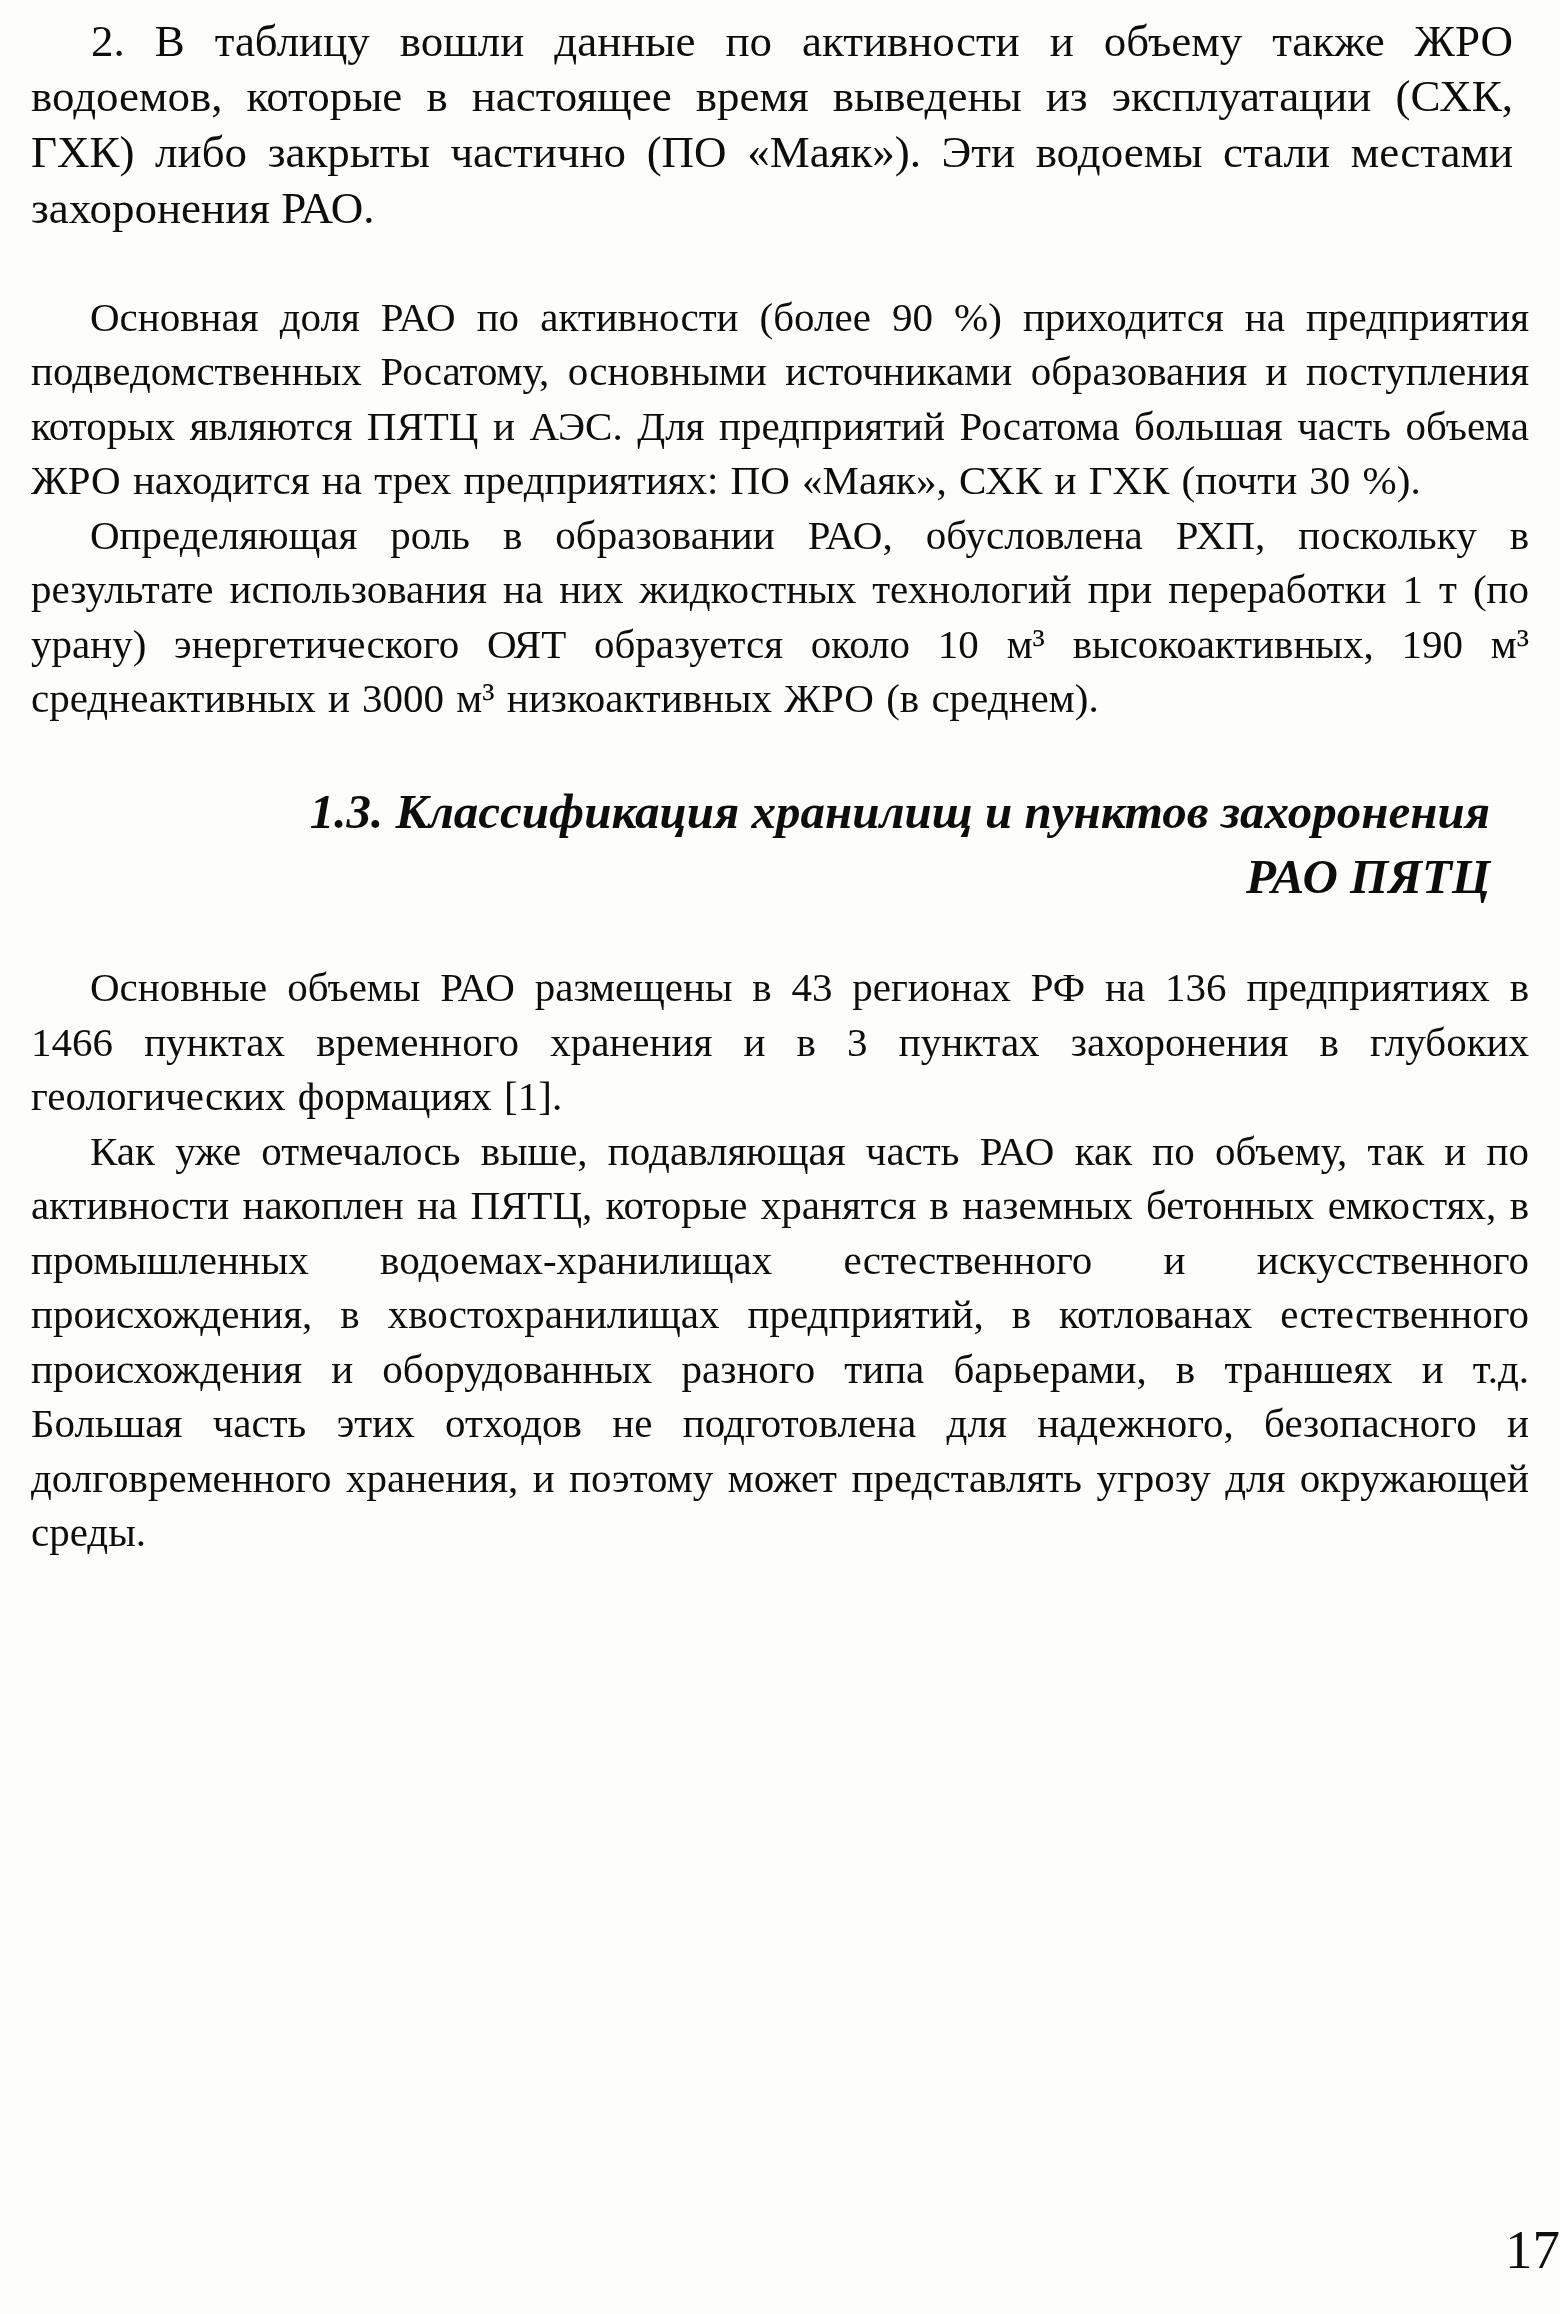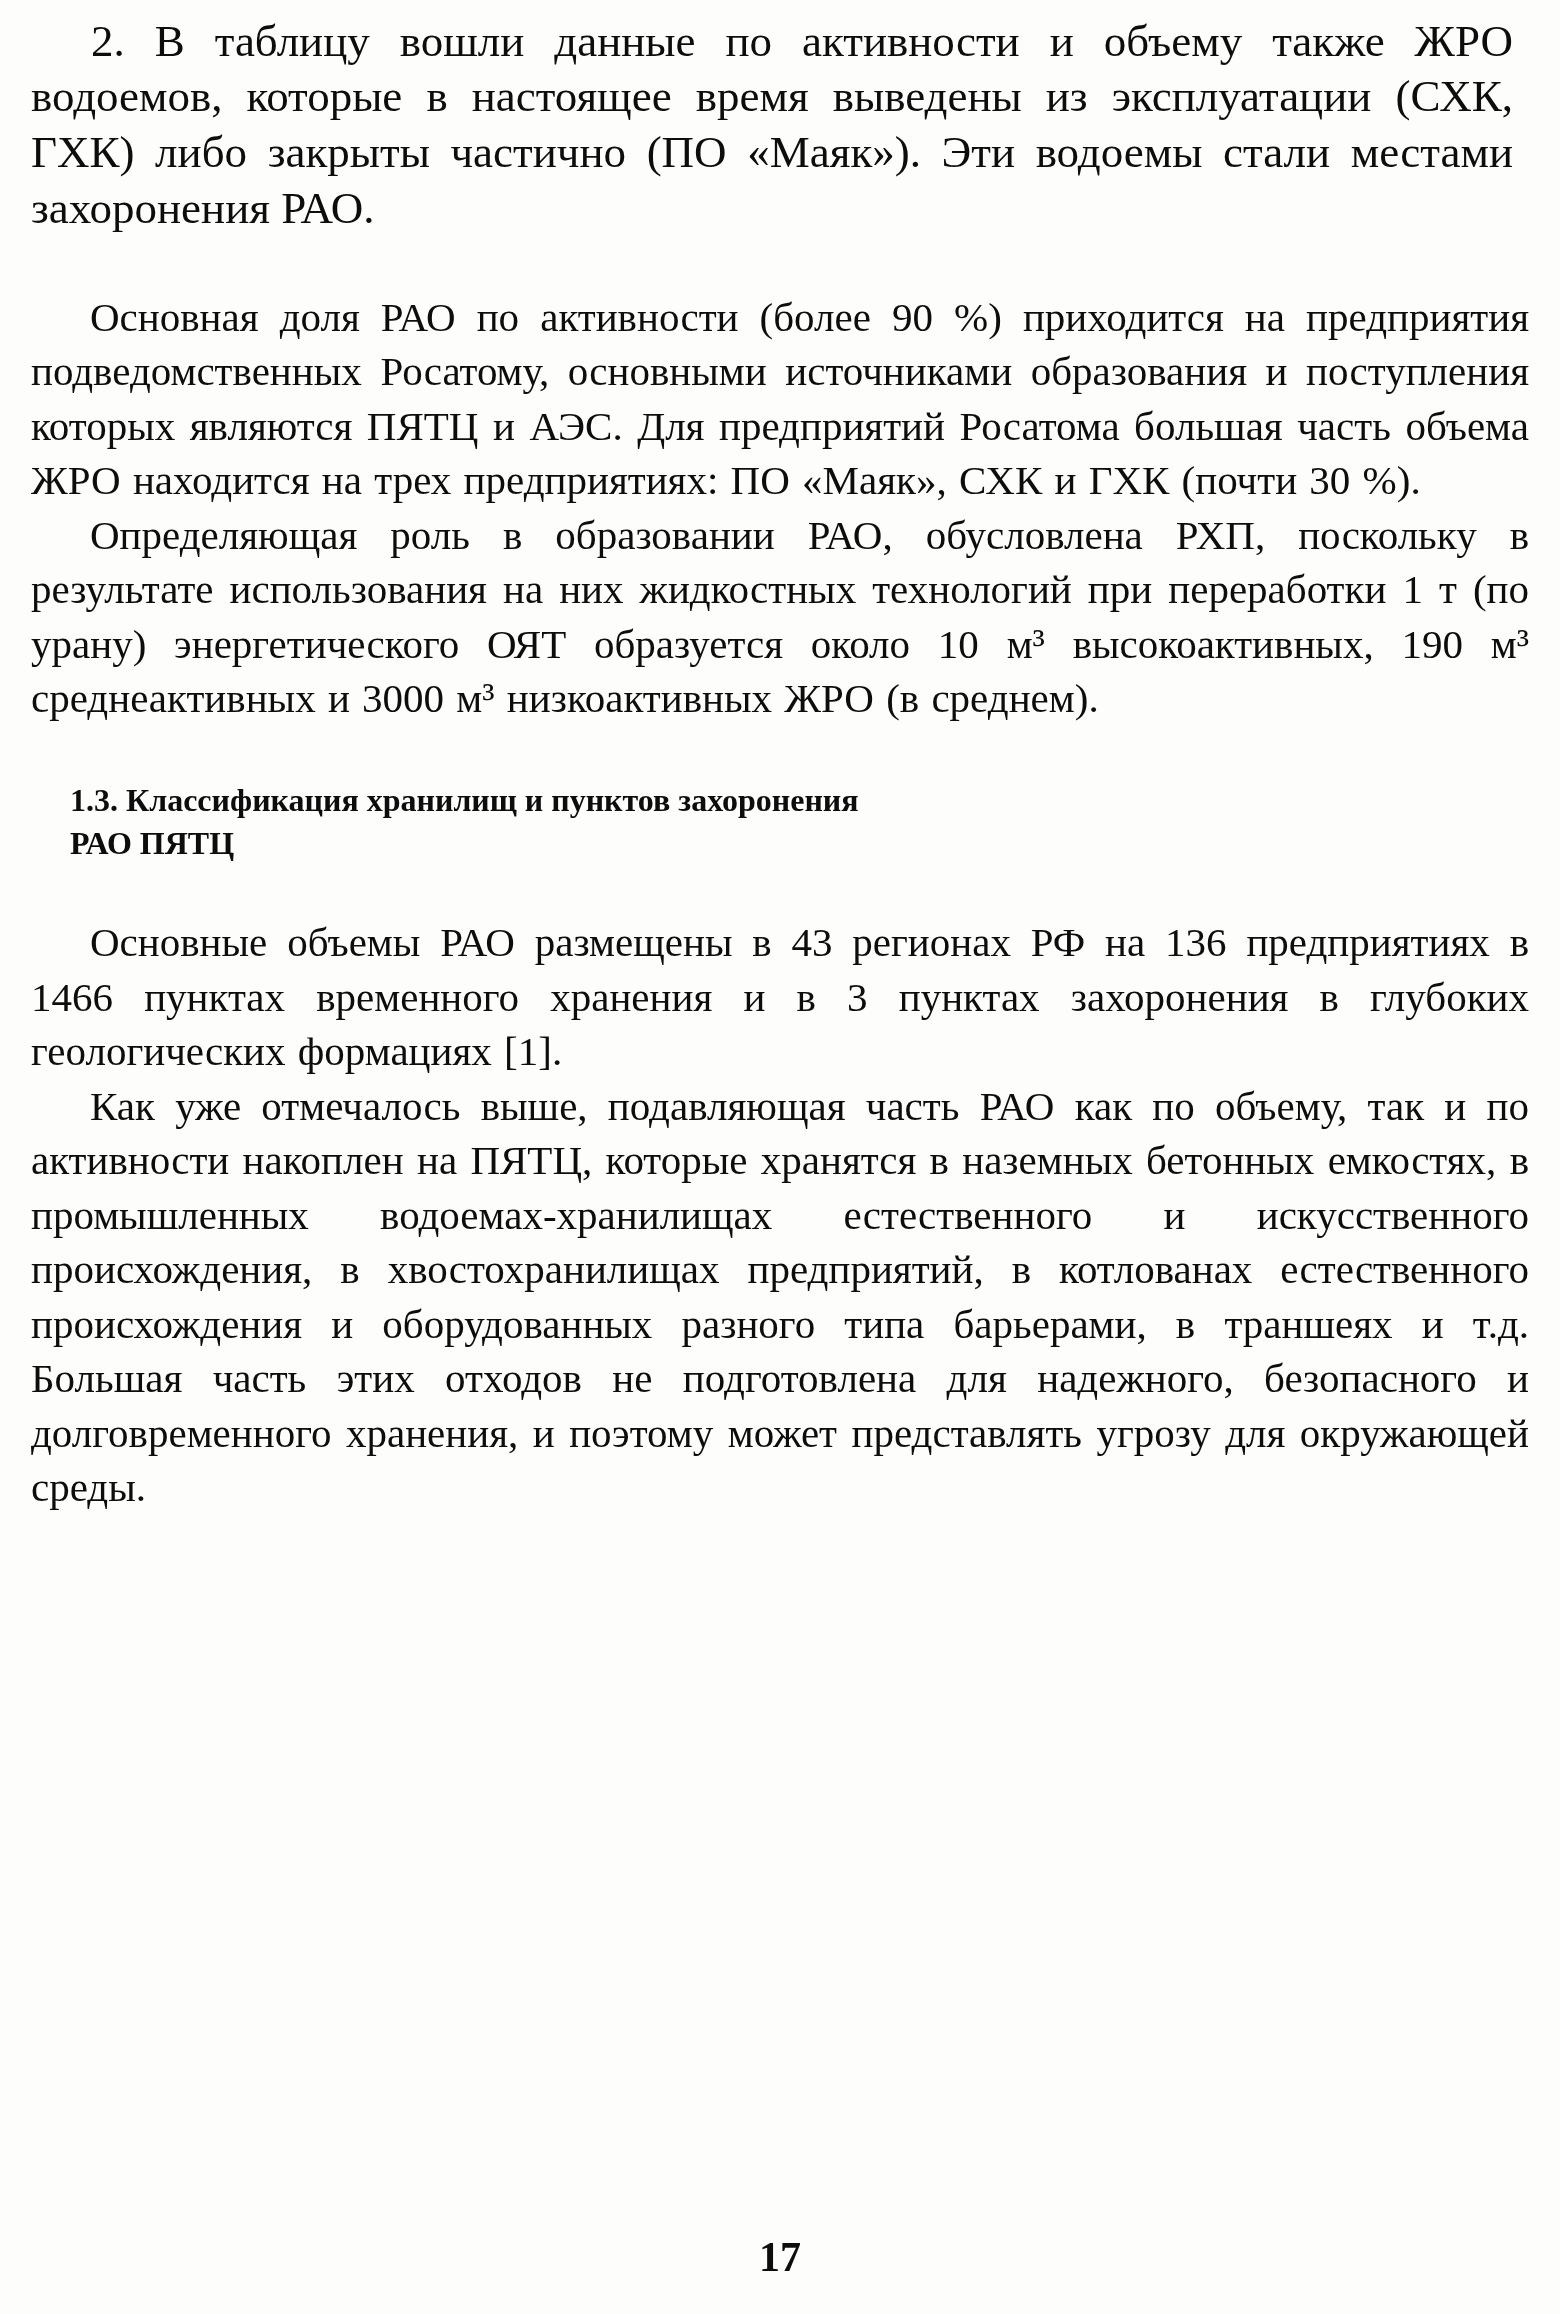--- a/index.html
+++ b/index.html
@@ -30,37 +30,37 @@
   }
   .para {
     font-size: 41px;
     line-height: 1.33;
     text-align: justify;
     text-indent: 59px;
     margin: 0;
     word-spacing: 2px;
   }
   .heading {
-    font-size: 32px;
+    font-size: 49px;
     line-height: 1.33;
     font-weight: bold;
-    text-align: left;
+    text-align: right;
     margin: 53px 39px 51px 39px;
+    font-style: italic;
   }
   .heading-line {
     display: block;
   }
   .page-number {
     position: absolute;
     bottom: 33px;
     left: 0;
     right: 0;
-    text-align: center;
-    font-size: 42px;
-    font-weight: bold;
+    text-align: right;
+    font-size: 55px;
   }
 </style>
 </head>
 <body>
 
 <div class="page">
 
   <p class="note">2. В таблицу вошли данные по активности и объему также ЖРО водоемов, которые в настоящее время выведены из эксплуатации (СХК, ГХК) либо закрыты частично (ПО «Маяк»). Эти водоемы стали местами захоронения РАО.</p>
 
 

